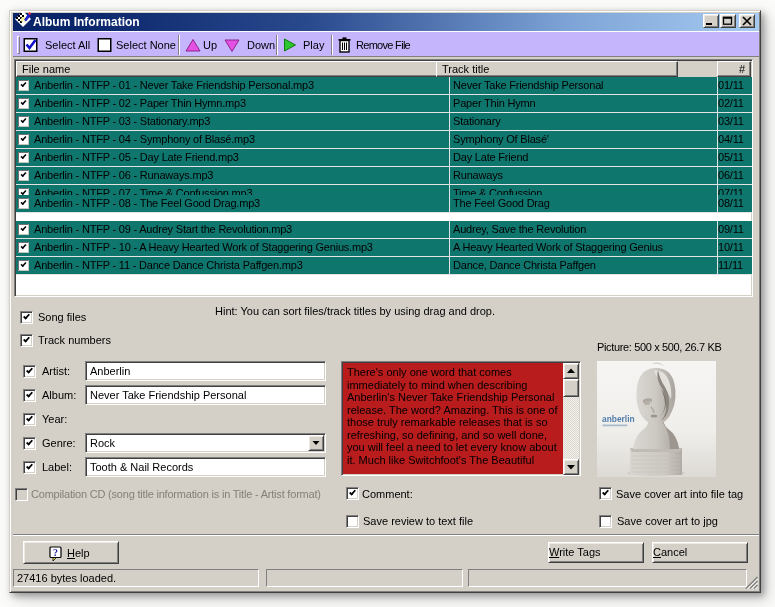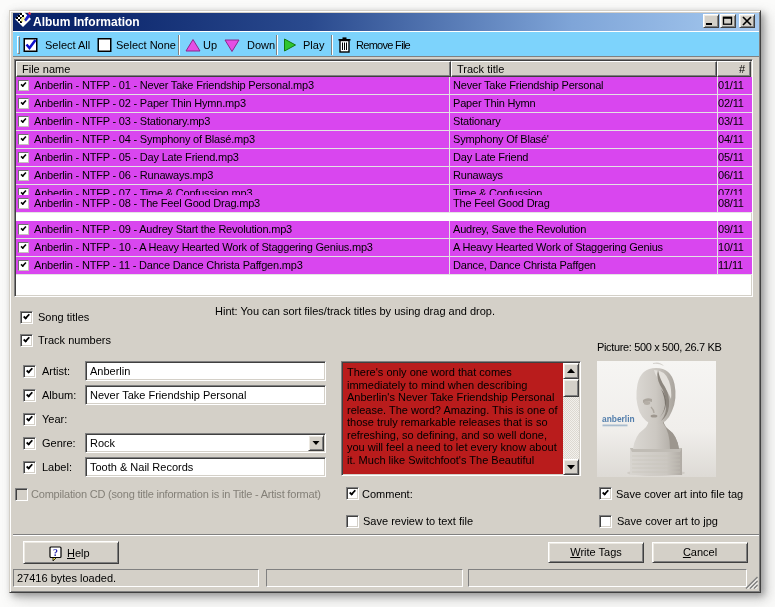--- a/index.html
+++ b/index.html
@@ -6,55 +6,55 @@
  border:1px solid;border-color:#D4D0C8 #404040 #404040 #D4D0C8;
  box-shadow:inset 1px 1px 0 #fff,inset -1px -1px 0 #808080,3px 3px 7px rgba(90,90,90,.55),7px 7px 14px rgba(120,120,120,.25)}
 
 #title{position:absolute;left:3px;top:2px;width:746px;height:18px;
  background:linear-gradient(to right,#0A246A,#0A246A 8%,#2A4A8E 40%,#7FA5D8 75%,#A6CAF0);
  color:#fff;font-weight:bold;font-size:12px;line-height:18px;padding-left:20px}
 #ticon{position:absolute;left:5px;top:0px;width:16px;height:16px}
 .tbtn{position:absolute;top:3px;width:16px;height:14px;background:#D4D0C8;
  border:1px solid;border-color:#fff #404040 #404040 #fff;box-shadow:inset 1px 1px 0 #ECE9E2,inset -1px -1px 0 #808080}
 
-#toolbar{position:absolute;left:3px;top:20px;width:746px;height:26px;background:#7dd3fc;border-top:1px solid #fff;border-bottom:1px solid #808080}
+#toolbar{position:absolute;left:3px;top:20px;width:746px;height:26px;background:#c4b5fd;border-top:1px solid #fff;border-bottom:1px solid #808080}
 #toolbar .grip{position:absolute;left:4px;top:4px;width:3px;height:18px;border-left:1px solid #fff;border-right:1px solid #808080;border-top:1px solid #fff;border-bottom:1px solid #808080}
 .tsep{position:absolute;top:3px;width:2px;height:20px;border-left:1px solid #808080;border-right:1px solid #fff}
 .titem{position:absolute;top:3px;height:20px;line-height:20px}
 .tico{position:absolute;top:6px}
 
 #list{position:absolute;left:4px;top:48px;width:739px;height:238px;background:#fff;
  border:1px solid;border-color:#808080 #fff #fff #808080;box-shadow:inset 1px 1px 0 #404040,inset -1px -1px 0 #D4D0C8}
 #lhead{position:absolute;left:1px;top:1px;width:735px;height:16px;background:#D4D0C8}
 .hcell{position:absolute;top:0;height:16px;line-height:15px;background:#D4D0C8;
  border-top:1px solid #fff;border-left:1px solid #fff;border-right:1px solid #404040;border-bottom:1px solid #404040;
  box-shadow:inset -1px -1px 0 #808080;padding-left:5px}
 #lbody{position:absolute;left:1px;top:17px;width:736px;height:219px;overflow:hidden}
-.lrow{position:absolute;left:0;width:736px;height:18px;border-bottom:1px solid #e3e3e3;background:#d946ef;letter-spacing:-0.2px}
+.lrow{position:absolute;left:0;width:736px;height:18px;border-bottom:1px solid #e3e3e3;background:#0f766e;letter-spacing:-0.2px}
 .lrow .c1{position:absolute;left:18px;top:0;width:414px;height:17px;line-height:17px;white-space:nowrap;overflow:hidden}
 .lrow .c2{position:absolute;left:437px;top:0;width:261px;height:17px;line-height:17px;white-space:nowrap;overflow:hidden}
 .lrow .c3{position:absolute;left:702px;top:0;width:32px;height:17px;line-height:17px}
 .lrow::before{content:"";position:absolute;left:433px;top:0;width:1px;height:18px;background:#e3e3e3}
 .lrow::after{content:"";position:absolute;left:701px;top:0;width:1px;height:18px;background:#e3e3e3}
 .lcb{position:absolute;left:2px;top:3px;width:11px;height:11px;background:#fff;
  border:1px solid;border-color:#707070 #c6c3bb #c6c3bb #707070}
 .lcb .chk{position:absolute;left:1px;top:1px;width:7px;height:4px;border-left:2px solid #000;border-bottom:2px solid #000;transform:rotate(-48deg) scale(.78)}
 
 .cb{position:absolute;width:13px;height:13px;background:#fff;
  border:1px solid;border-color:#808080 #fff #fff #808080;box-shadow:inset 1px 1px 0 #404040,inset -1px -1px 0 #D4D0C8}
 .cb .chk{position:absolute;left:2px;top:2px;width:7px;height:4px;border-left:2px solid #000;border-bottom:2px solid #000;transform:rotate(-48deg) scale(.9)}
 .cb.dis{background:#D4D0C8}
 .lab{position:absolute;height:13px;line-height:13px;white-space:nowrap}
 
 .inp{position:absolute;left:75px;width:241px;height:20px;background:#fff;
  border:1px solid;border-color:#808080 #fff #fff #808080;box-shadow:inset 1px 1px 0 #404040,inset -1px -1px 0 #D4D0C8;
  line-height:18px;padding-left:4px;white-space:nowrap}
 
 .btn{position:absolute;background:#D4D0C8;border:1px solid;border-color:#fff #404040 #404040 #fff;
- box-shadow:inset 1px 1px 0 #ECE9E2,inset -1px -1px 0 #808080;text-align:center}
+ box-shadow:inset 1px 1px 0 #ECE9E2,inset -1px -1px 0 #808080;}
 
 .sbtn{position:absolute;background:#D4D0C8;border:1px solid;border-color:#fff #404040 #404040 #fff;box-shadow:inset 1px 1px 0 #ECE9E2,inset -1px -1px 0 #808080}
 u{text-decoration:underline}
 </style></head><body>
 <div id="win">
  <div id="title">Album Information</div>
  <svg id="ticon" viewBox="0 0 16 16">
   <polygon points="8,0 16,8 8,16 0,8" fill="#fff"></polygon>
   <g fill="#000">
    <rect x="1" y="6" width="2" height="2"></rect>
@@ -205,29 +205,29 @@
 <div class="lcb">
             <div class="chk"></div>
           </div>
 <div class="c1">Anberlin - NTFP - 11 - Dance Dance Christa Paffgen.mp3</div>
           <div class="c2">Dance, Dance Christa Paffgen</div>
           <div class="c3">11/11</div>
 </div>
   </div>
   <div id="lhead">
    <div class="hcell" style="left:0;width:435px">File name</div>
-   <div class="hcell" style="left:435px;width:266px">Track title</div>
+   <div class="hcell" style="left:420px;width:242px">Track title</div>
    <div class="hcell" style="left:701px;width:34px;text-align:right;padding-right:5px;padding-left:0">#</div>
   </div>
  </div>
 
  <div class="cb" style="left:10px;top:300px">
       <div class="chk"></div>
     </div>
- <div class="lab" style="left:28px;top:300px">Song titles</div>
+ <div class="lab" style="left:28px;top:300px">Song files</div>
  <div class="cb" style="left:10px;top:323px">
       <div class="chk"></div>
     </div>
  <div class="lab" style="left:28px;top:323px">Track numbers</div>
  <div class="lab" style="left:205px;top:294px">Hint: You can sort files/track titles by using drag and drop.</div>
 
  <div class="cb" style="left:13px;top:354px">
       <div class="chk"></div>
     </div>
  <div class="lab" style="left:32px;top:354px">Artist:</div>

